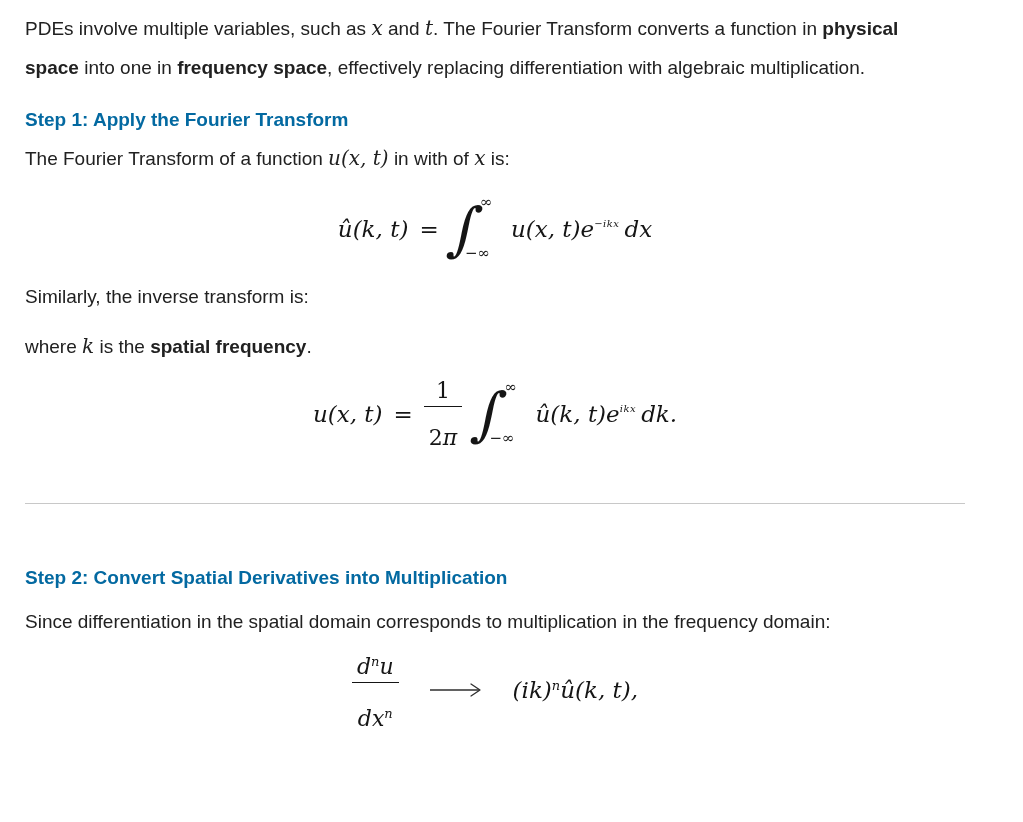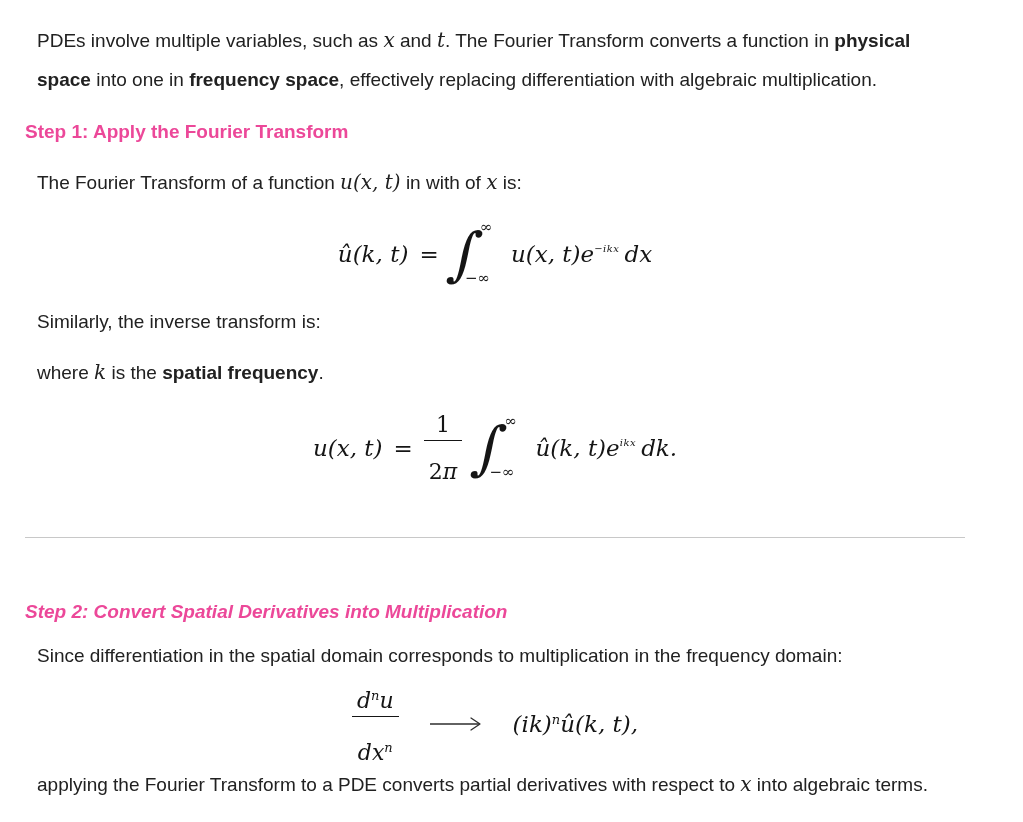--- a/index.html
+++ b/index.html
@@ -9,38 +9,38 @@
     background: #ffffff;
     color: #212121;
     font-family: "Liberation Sans", sans-serif;
     overflow: hidden;
   }
   .content {
     padding: 9px 58px 0 25px;
     font-size: 19px;
     line-height: 39px;
   }
-  .para { margin: 12px; }
+  .para { margin: 0; }
   .line { height: 39px; white-space: nowrap; }
   .bold { font-weight: 700; }
   
   .im {
     font-family: "DejaVu Serif", serif;
     font-style: italic;
     font-size: 20px;
   }
   .heading {
     font-size: 19px;
     font-weight: 700;
     line-height: 39px;
-    color: #ec4899;
+    color: #0369a1;
     margin: 0;
   }
   #heading1 { margin-top: 13px; }
-  #heading2 { margin-top: 54px; font-style: italic; }
+  #heading2 { margin-top: 54px; }
   #para3 { margin-top: 11px; }
   #para4 { margin-top: 8px; }
   #para5 { margin-top: 5px; }
   #para6 { margin-top: 4px; }
 
   
   .formula {
     display: flex;
     align-items: center;
     justify-content: center;
@@ -168,18 +168,14 @@
       </span>
       <span class="arrow-wrap">
         <svg width="54" height="16" viewBox="0 0 54 16">
           <path d="M1 8 H50" stroke="#2e2e2e" stroke-width="1.3" fill="none"></path>
           <path d="M42 2 L51 8 L42 14" stroke="#2e2e2e" stroke-width="1.3" fill="none" stroke-linejoin="round" stroke-linecap="round"></path>
         </svg>
       </span>
       <span class="m rhs"><span>(ik)</span><span class="exp-sup">n</span><span>û(k, t),</span></span>
   </div>
 
-  <p class="para" id="para6">
-    <span class="line"><span>applying the Fourier Transform to a PDE converts partial derivatives with respect to </span><span class="im">x</span><span> into algebraic</span></span>
-    <span class="line"><span>terms.</span></span>
-  </p>
 
 </div>
 
 </body></html>

